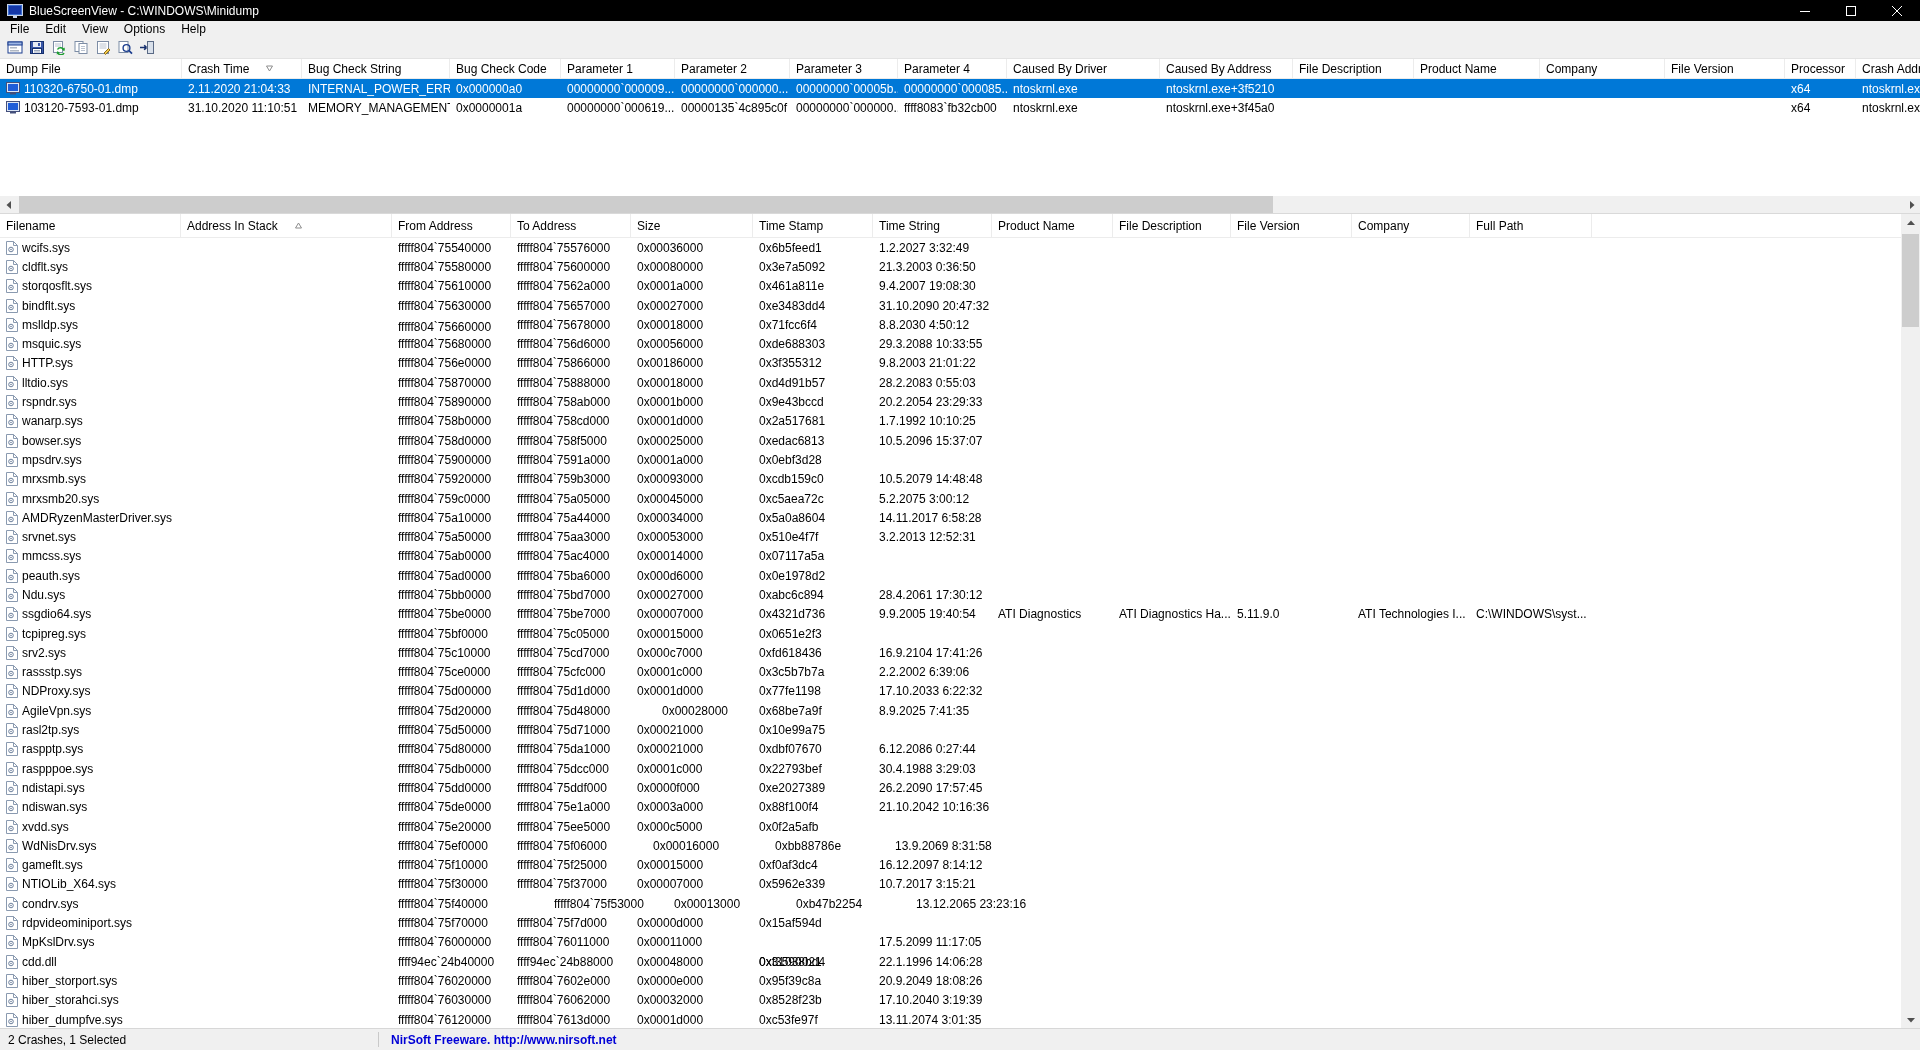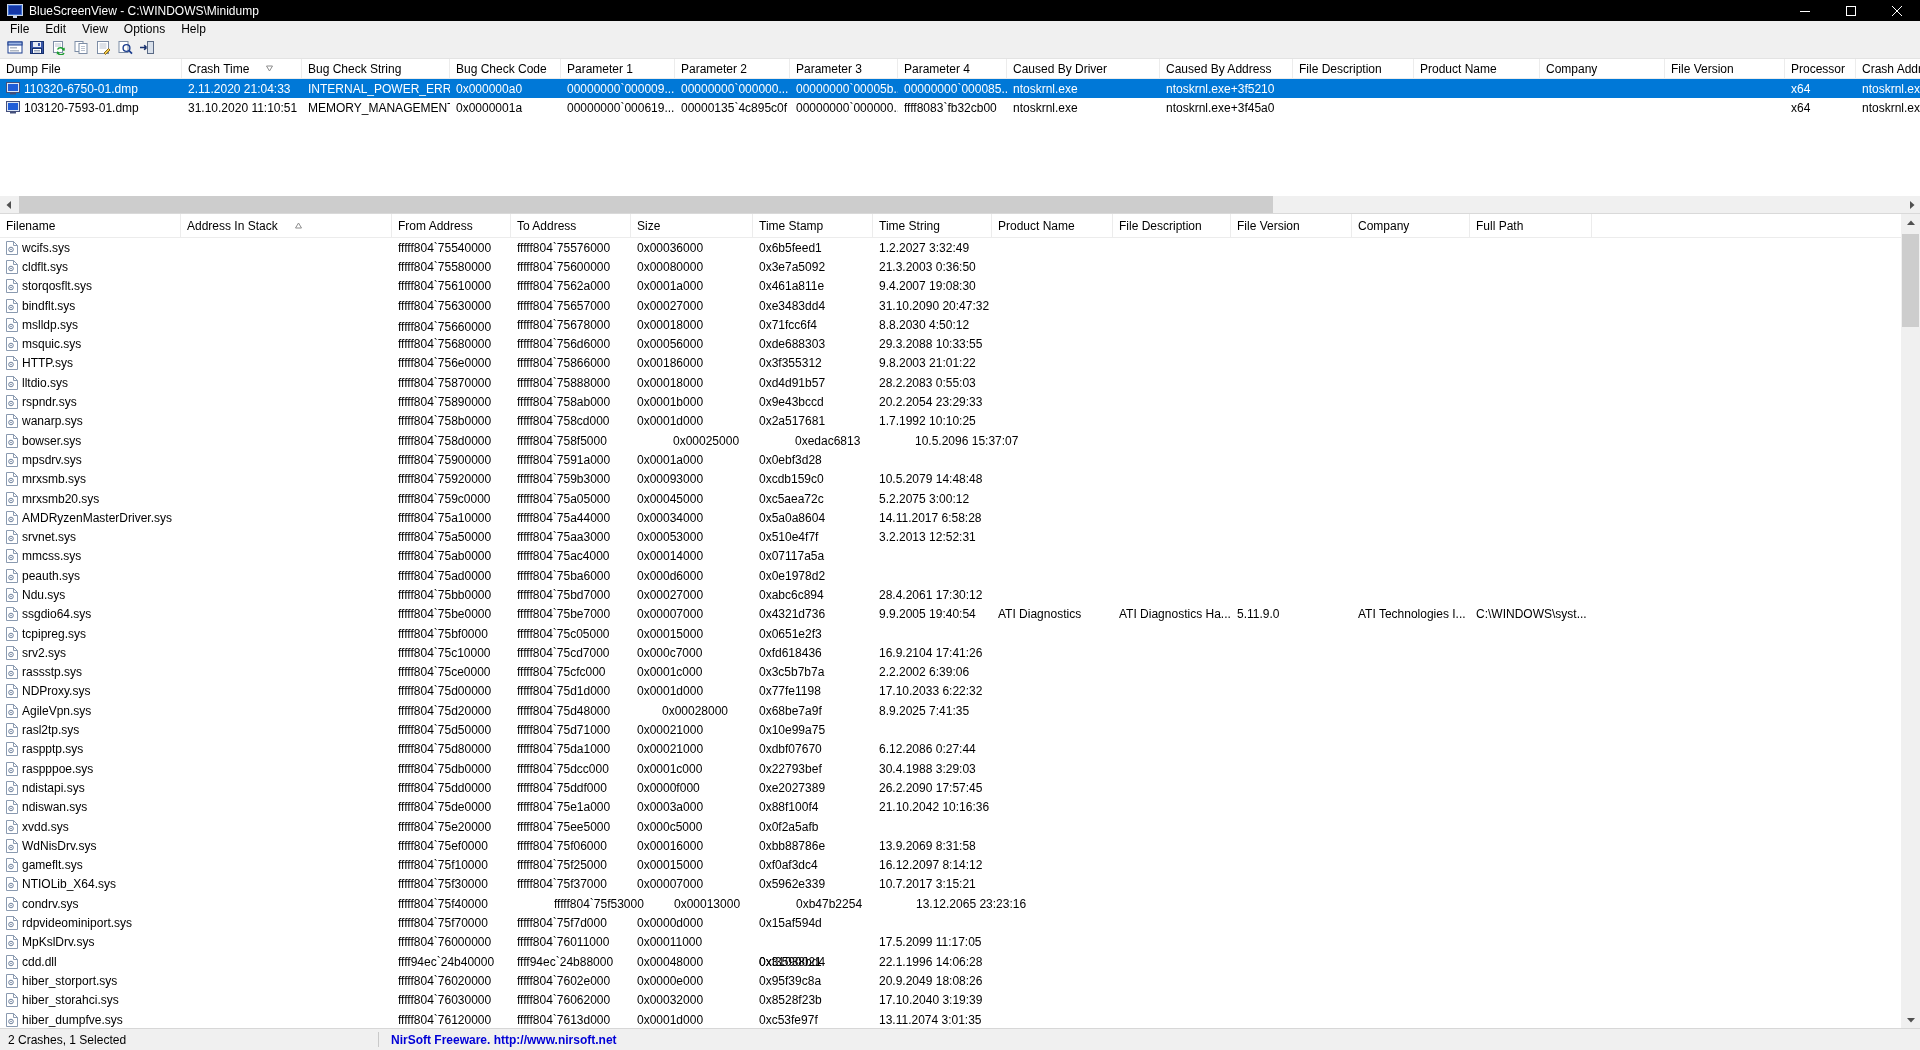--- a/index.html
+++ b/index.html
@@ -872,21 +872,21 @@
         </div>
         <div class="cell" style="width: 211px;">
           <span></span>
         </div>
         <div class="cell" style="width: 119px;">
           <span>fffff804`758d0000</span>
         </div>
         <div class="cell" style="width: 120px;">
           <span>fffff804`758f5000</span>
         </div>
-        <div class="cell" style="width: 122px; margin-left: 36px;">
+        <div class="cell" style="width: 122px;">
           <span>0x00025000</span>
         </div>
         <div class="cell" style="width: 120px;">
           <span>0xedac6813</span>
         </div>
         <div class="cell" style="width: 119px;">
           <span>10.5.2096 15:37:07</span>
         </div>
         <div class="cell" style="width: 121px;">
           <span></span>
@@ -1838,21 +1838,21 @@
         </div>
         <div class="cell" style="width: 211px;">
           <span></span>
         </div>
         <div class="cell" style="width: 119px;">
           <span>fffff804`75ef0000</span>
         </div>
         <div class="cell" style="width: 120px;">
           <span>fffff804`75f06000</span>
         </div>
-        <div class="cell" style="width: 122px;">
+        <div class="cell" style="width: 122px; margin-left: 16px;">
           <span>0x00016000</span>
         </div>
         <div class="cell" style="width: 120px;">
           <span>0xbb88786e</span>
         </div>
         <div class="cell" style="width: 119px;">
           <span>13.9.2069 8:31:58</span>
         </div>
         <div class="cell" style="width: 121px;">
           <span></span>

